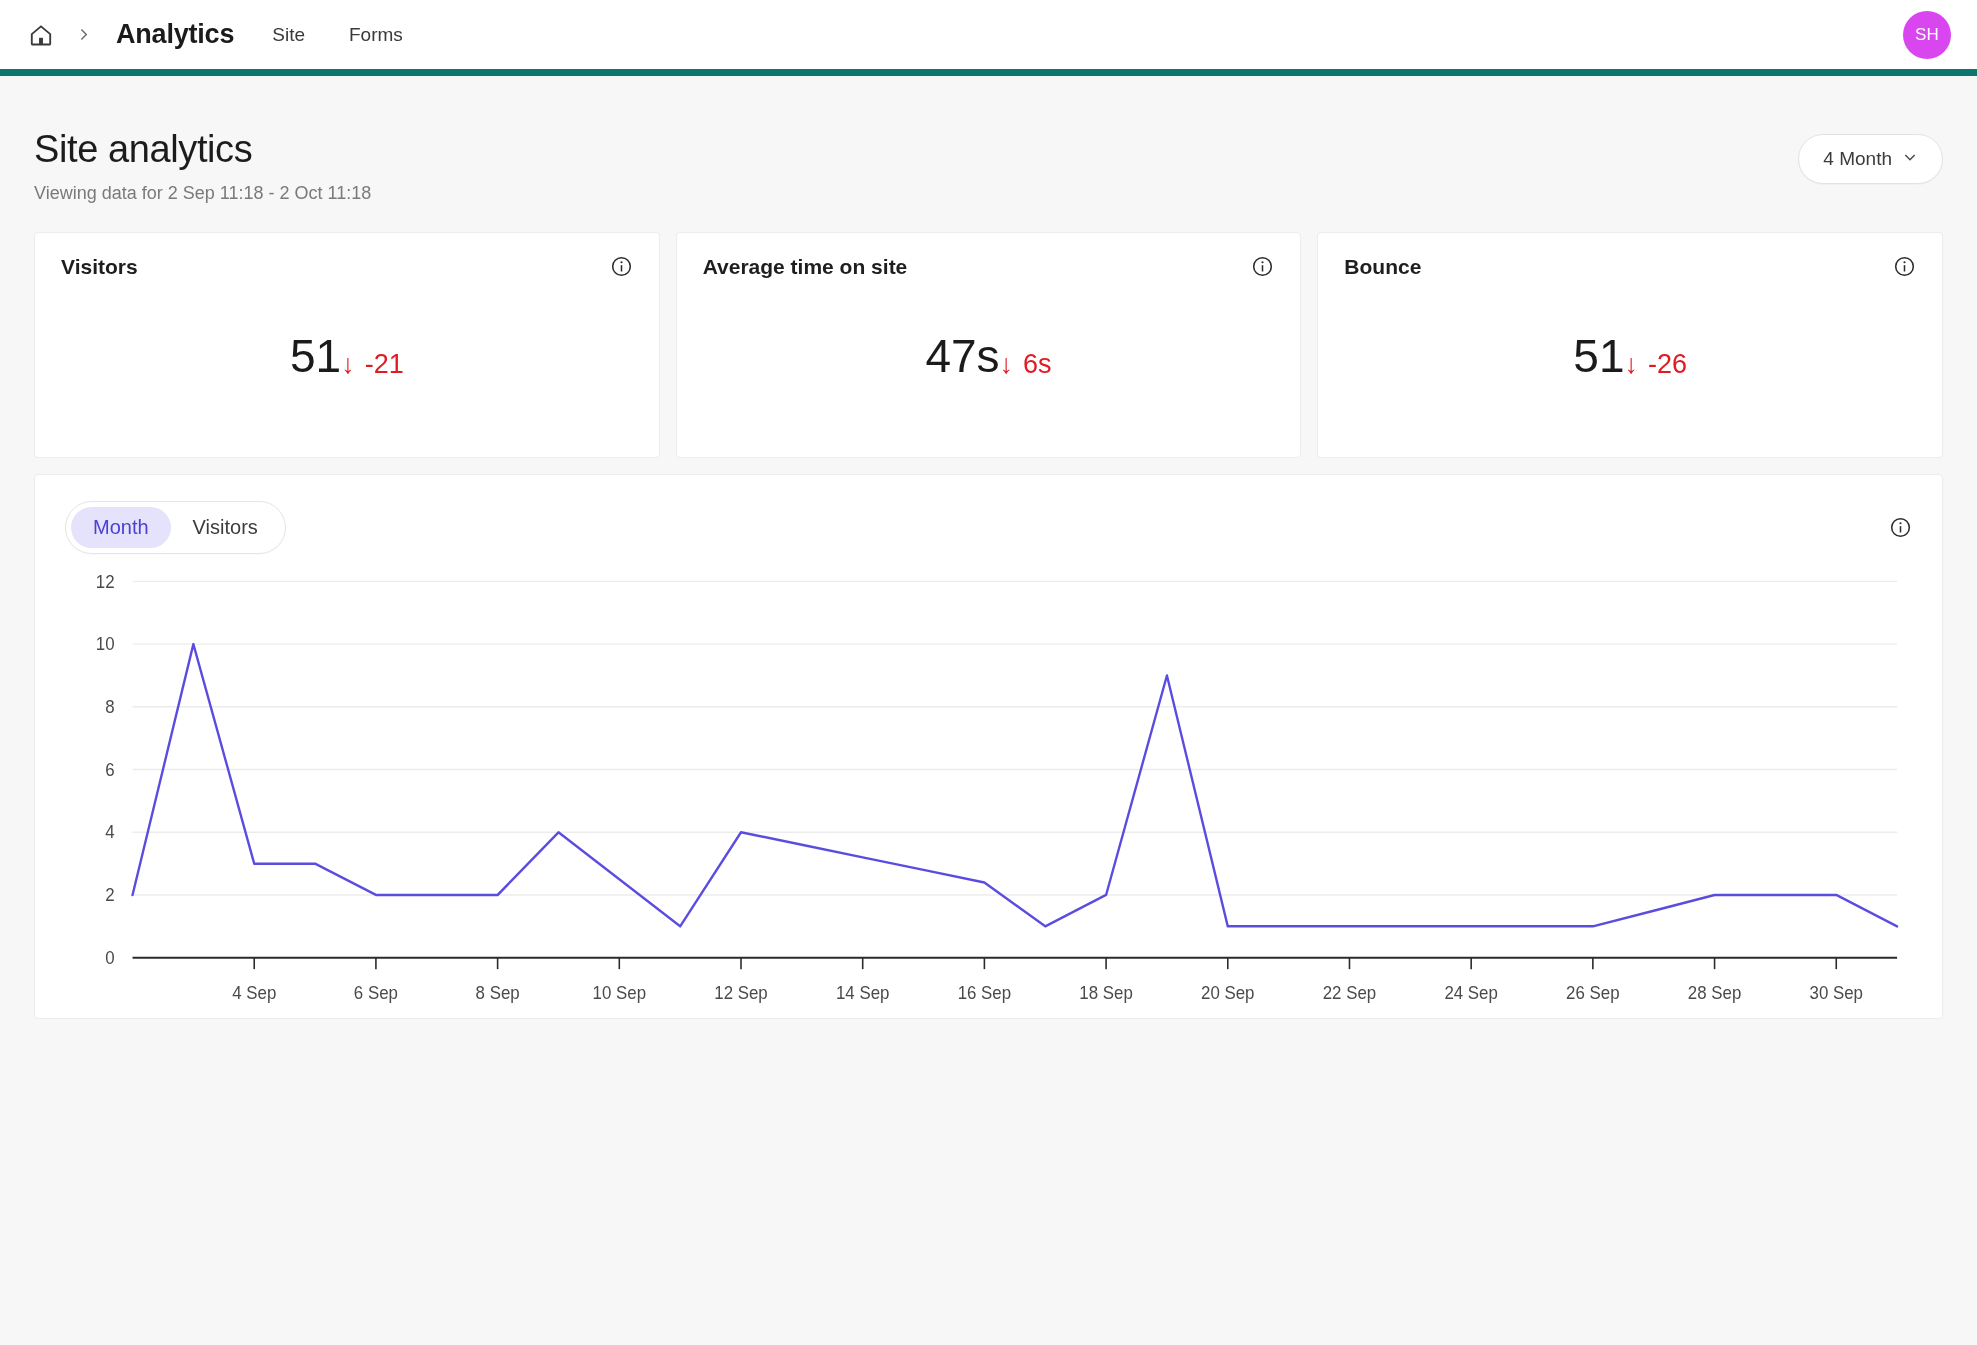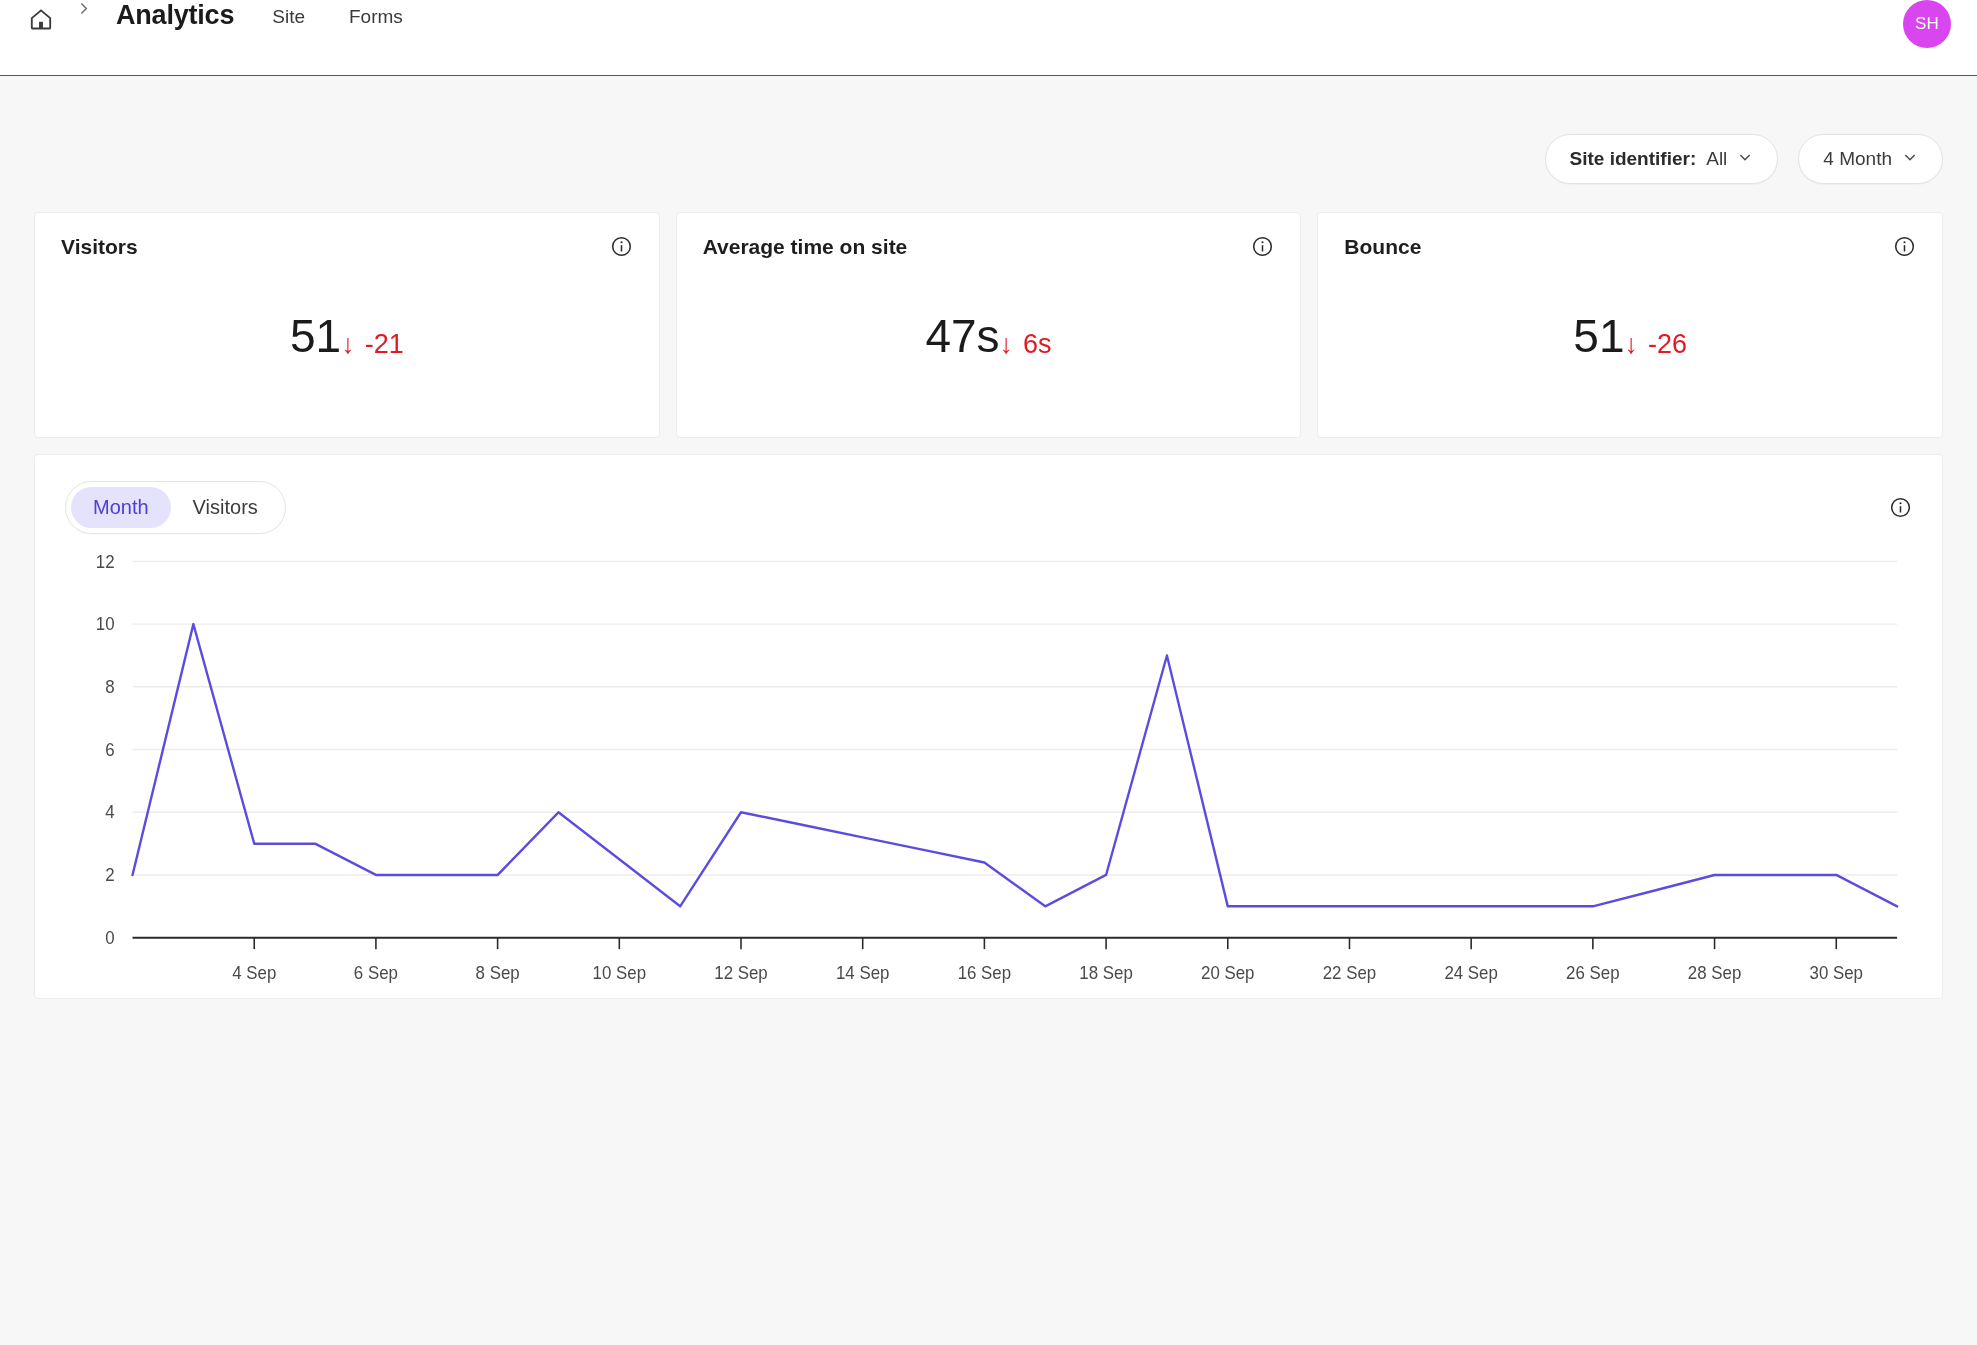--- a/index.html
+++ b/index.html
@@ -8,23 +8,23 @@
     background: #f7f7f7;
     font-family: "Liberation Sans", sans-serif;
     color: #1b1b1b;
     overflow: hidden;
   }
 
   
   .topbar {
     height: 76px;
     background: #ffffff;
-    border-bottom: 1px solid #0f766e;
+    border-bottom: 7px solid #0f766e;
     display: flex;
-    align-items: flex-start;
+    align-items: center;
     padding: 0 26px 0 22px;
   }
   .home-icon { width: 38px; height: 38px; display:flex; align-items:center; justify-content:center; cursor:pointer; }
   .chevron-sep { width: 46px; display:flex; align-items:center; justify-content:center; color:#5a5a5a; }
   .app-title {
     font-size: 27px; font-weight: 700; letter-spacing: -0.2px;
     margin-left: 10px; margin-right: 36px; color:#1b1b1b;
   }
   .nav-tab {
     font-size: 19px; color: #3a3a3a; margin-right: 40px; cursor: pointer;
@@ -110,31 +110,26 @@
   <div class="app-title">Analytics</div>
   <div class="nav-tab">Site</div>
   <div class="nav-tab">Forms</div>
   <div class="spacer"></div>
   <div class="avatar">SH</div>
 </div>
 
 <div class="page">
 
   <div class="page-head">
+    <div>
+      <div class="page-title">Site analytics</div>
+      <div class="page-sub">Viewing data for 2 Sep 11:18 - 2 Oct 11:18</div>
+    </div>
 
     <div class="filters">
-      <div class="pill">
-        <b>Site identifier:</b>
-        <span>All</span>
-        <span class="caret">
-          <svg width="16" height="16" viewBox="0 0 24 24" fill="none" stroke="#4a4a4a" stroke-width="2.2">
-              <path d="M5 9l7 7 7-7"></path>
-            </svg>
-        </span>
-      </div>
       <div class="pill">
         <span>4 Month</span>
         <span class="caret">
           <svg width="16" height="16" viewBox="0 0 24 24" fill="none" stroke="#4a4a4a" stroke-width="2.2">
               <path d="M5 9l7 7 7-7"></path>
             </svg>
         </span>
       </div>
     </div>
   </div>

